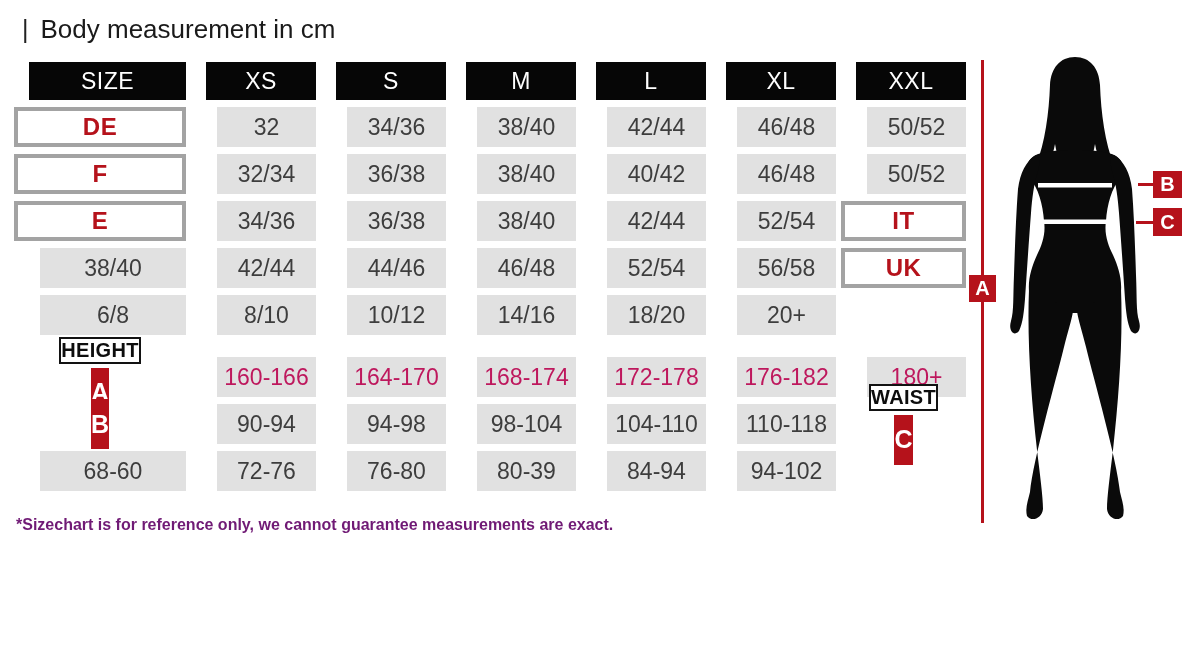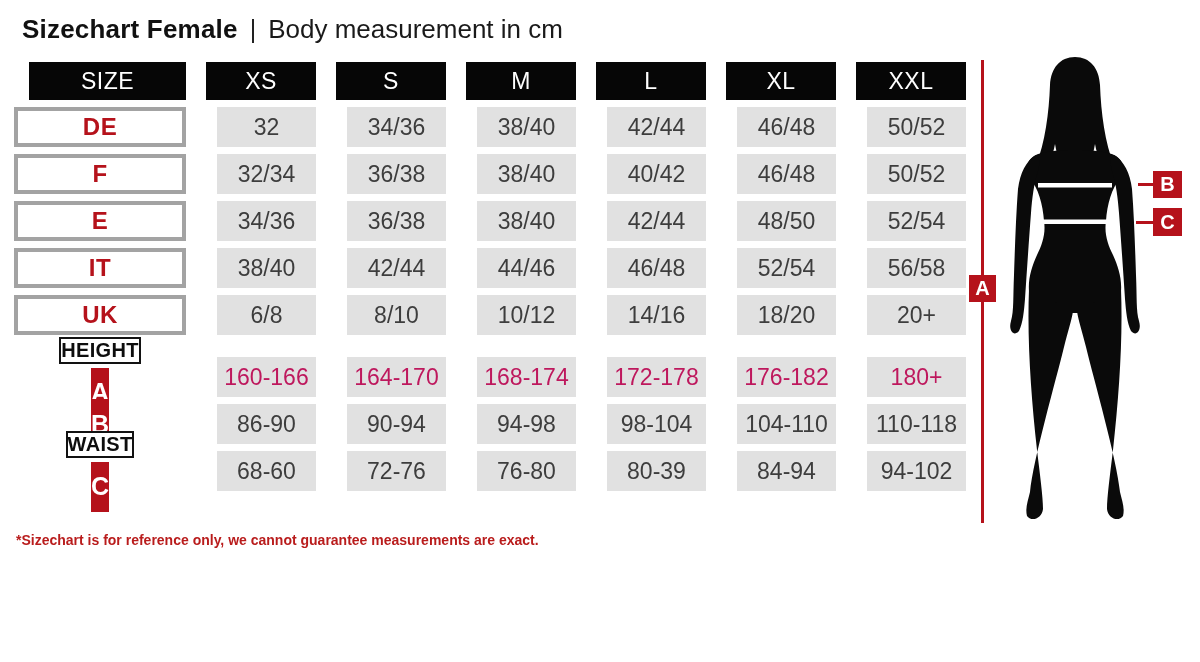--- a/index.html
+++ b/index.html
@@ -28,42 +28,41 @@
     font-weight:bold; font-size:24px; letter-spacing:.5px; }
   .mlabel-wrap { display:flex; gap:4px;flex-direction:column; }
   .mlabel { flex:1 1 auto; background:#fff; border:2px solid #121212; color:#0d0d0d;
     font-weight:bold; font-size:20px; letter-spacing:.3px;
     display:flex; align-items:center; justify-content:center; }
   .letterbox { flex:0 0 50px; background:#b5121b; color:#fff; font-weight:bold;
     font-size:25px; display:flex; align-items:center; justify-content:center; }
   .spacer-row { grid-column:1 / -1; }
 
   
-  .footnote { position:absolute; left:16px; top:532px; font-size:14px;
-    font-weight:bold; color:#b91c1c; }
+  .footnote { position:absolute; left:16px; top:516px; font-size:16px;
+    font-weight:bold; color:#701a75; }
 
   
   .figure { position:absolute; left:0; top:0; width:1200px; height:662px; pointer-events:none; }
   .silhouette-svg { position:absolute; left:1000px; top:55px; width:150px; height:472px; }
   .a-line { position:absolute; left:981px; top:60px; width:3px; height:463px; background:#b5121b; }
   .abc-box { position:absolute; background:#b5121b; color:#fff; font-weight:bold;
     display:flex; align-items:center; justify-content:center; }
   .a-box { left:969px; top:275px; width:27px; height:27px; font-size:20px; }
   .b-box { left:1153px; top:171px; width:29px; height:27px; font-size:20px; }
   .c-box { left:1153px; top:208px; width:29px; height:28px; font-size:20px; }
   .b-leader { position:absolute; left:1138px; top:183px; width:16px; height:3px; background:#b5121b; }
   .c-leader { position:absolute; left:1136px; top:221px; width:18px; height:3px; background:#b5121b; }
 </style>
 </head>
 <body>
 
 <div class="canvas">
 
   <div class="title">
-    <span class="main">Sizechart Female</span>
     <span class="sep">|</span>
     <span class="sub">Body measurement in cm</span>
   </div>
 
   <div class="size-table">
 
     <div class="cell hdr">SIZE</div>
     <div class="cell hdr">XS</div>
     <div class="cell hdr">S</div>
     <div class="cell hdr">M</div>
@@ -85,21 +84,20 @@
     <div class="cell val">38/40</div>
     <div class="cell val">40/42</div>
     <div class="cell val">46/48</div>
     <div class="cell val">50/52</div>
 
     <div class="cell rowlabel">E</div>
     <div class="cell val">34/36</div>
     <div class="cell val">36/38</div>
     <div class="cell val">38/40</div>
     <div class="cell val">42/44</div>
-    <div class="cell val">48/50</div>
     <div class="cell val">52/54</div>
 
     <div class="cell rowlabel">IT</div>
     <div class="cell val">38/40</div>
     <div class="cell val">42/44</div>
     <div class="cell val">44/46</div>
     <div class="cell val">46/48</div>
     <div class="cell val">52/54</div>
     <div class="cell val">56/58</div>
 
@@ -120,21 +118,20 @@
     <div class="cell val val-bold">160-166</div>
     <div class="cell val val-bold">164-170</div>
     <div class="cell val val-bold">168-174</div>
     <div class="cell val val-bold">172-178</div>
     <div class="cell val val-bold">176-182</div>
     <div class="cell val val-bold">180+</div>
 
     <div class="cell mlabel-wrap">
       <span class="letterbox">B</span>
     </div>
-    <div class="cell val">86-90</div>
     <div class="cell val">90-94</div>
     <div class="cell val">94-98</div>
     <div class="cell val">98-104</div>
     <div class="cell val">104-110</div>
     <div class="cell val">110-118</div>
 
     <div class="cell mlabel-wrap">
       <span class="mlabel">WAIST</span>
       <span class="letterbox">C</span>
     </div>

